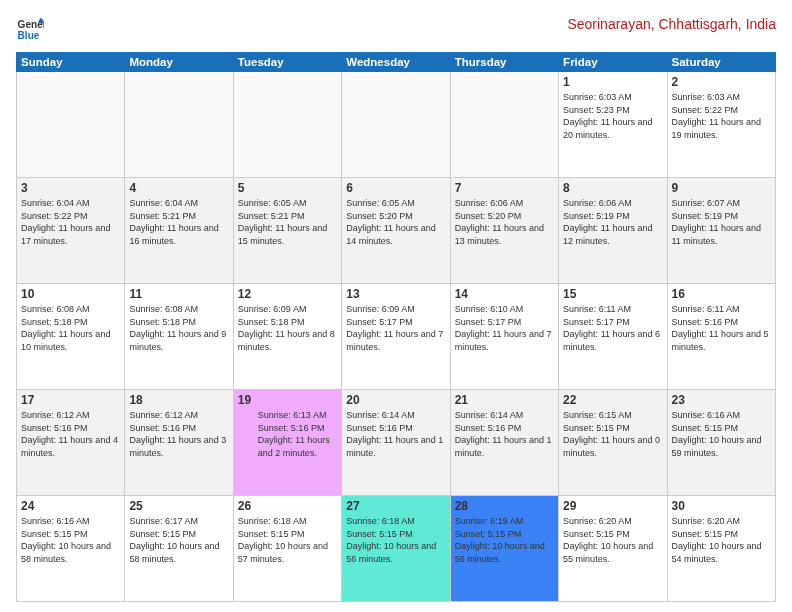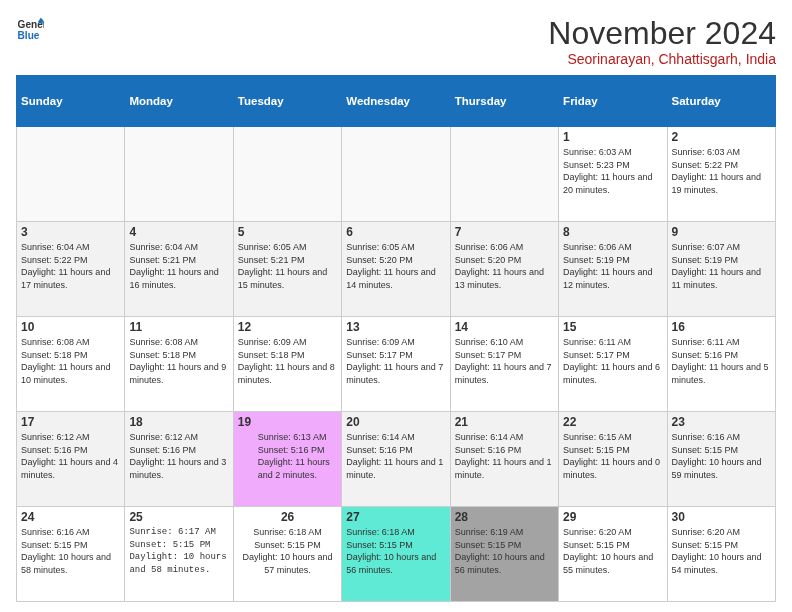--- a/index.html
+++ b/index.html
@@ -50,21 +50,21 @@
       border: 1px solid #ccc;
       border-collapse: collapse;
       width: 100%;
       table-layout: fixed;
     }
     .calendar th {
       background-color: #1a6fba;
       color: #fff;
       font-size: 11.5px;
       font-weight: bold;
-      padding: 19px 4px;
+      padding: 3px 4px;
       text-align: left;
       border: 1px solid #1a6fba;
       margin-left: 12px;
     }
     .calendar td {
       vertical-align: top;
       font-size: 9.5px;
       color: #333;
       padding: 3px 4px;
       border: 1px solid #ccc;
@@ -99,21 +99,20 @@
   <div class="header">
     <div class="logo">
       <svg class="logo-icon" viewBox="0 0 36 36">
         <text x="2" y="16" font-size="13" font-weight="bold" fill="#333">General</text>
         <text x="2" y="29" font-size="13" font-weight="bold" fill="#1a6fba">Blue</text>
         <polygon points="28,8 36,8 32,2" fill="#1a6fba"></polygon>
         <polygon points="30,10 38,10 34,4" fill="#1a6fba" opacity="0.6"></polygon>
       </svg>
     </div>
     <div class="title-section">
-      <div class="month-title">November 2024</div>
       <div class="subtitle">Seorinarayan, Chhattisgarh, India</div>
     </div>
   </div>
 
   <table class="calendar">
     <thead>
       <tr>
       <th>Sunday</th>
           <th>Monday</th>
           <th>Tuesday</th>
@@ -277,37 +276,37 @@
         </tr>
         <tr>
           <td style="background: rgb(255, 255, 255); margin-left: 27px;">
             <span class="day-num">24</span>
             <div class="day-info" style="white-space: pre-line;">Sunrise: 6:16 AM
 Sunset: 5:15 PM
 Daylight: 10 hours and 58 minutes.</div>
           </td>
           <td style="background: rgb(255, 255, 255);">
             <span class="day-num">25</span>
-            <div class="day-info" style="white-space: pre-line; font-family: Liberation Mono, monospace;">Sunrise: 6:17 AM
+            <div class="day-info" style="white-space: pre-line;">Sunrise: 6:17 AM
 Sunset: 5:15 PM
 Daylight: 10 hours and 58 minutes.</div>
           </td>
-          <td style="background: rgb(255, 255, 255); text-align: center;">
+          <td style="background: rgb(255, 255, 255);">
             <span class="day-num">26</span>
             <div class="day-info" style="white-space: pre-line;">Sunrise: 6:18 AM
 Sunset: 5:15 PM
 Daylight: 10 hours and 57 minutes.</div>
           </td>
           <td style="background: #5eead4; margin-top: 12px;">
             <span class="day-num">27</span>
             <div class="day-info" style="white-space: pre-line;">Sunrise: 6:18 AM
 Sunset: 5:15 PM
 Daylight: 10 hours and 56 minutes.</div>
           </td>
-          <td style="background: #a3a3a3;">
+          <td style="background: #3b82f6;">
             <span class="day-num">28</span>
             <div class="day-info" style="white-space: pre-line;">Sunrise: 6:19 AM
 Sunset: 5:15 PM
 Daylight: 10 hours and 56 minutes.</div>
           </td>
           <td style="background: rgb(255, 255, 255);">
             <span class="day-num">29</span>
             <div class="day-info" style="white-space: pre-line;">Sunrise: 6:20 AM
 Sunset: 5:15 PM
 Daylight: 10 hours and 55 minutes.</div>

